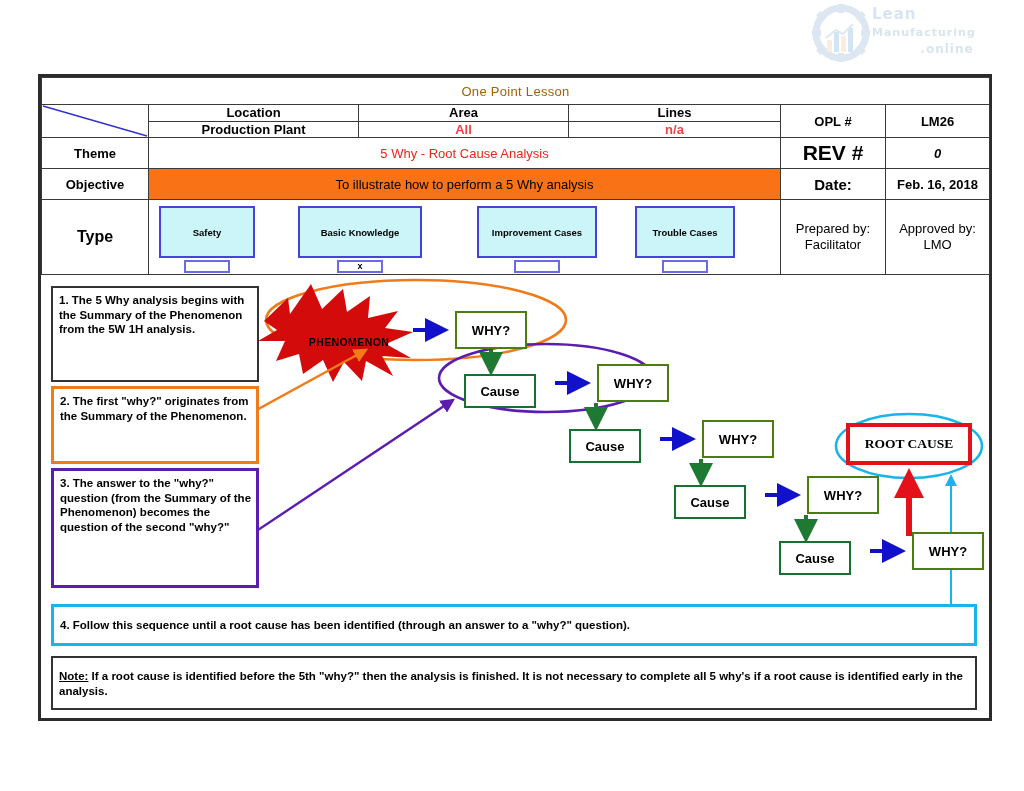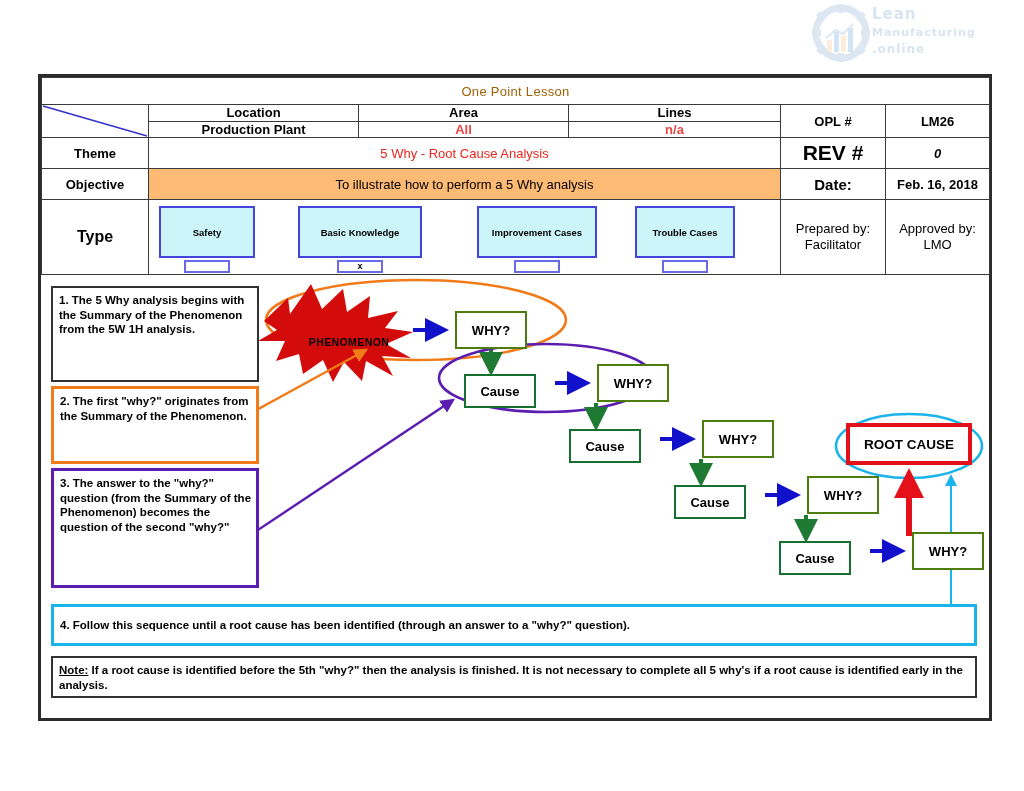--- a/index.html
+++ b/index.html
@@ -7,41 +7,41 @@
        font-family:"Liberation Sans", sans-serif;color:#000;}
 
   
   #watermark{position:absolute;left:812px;top:4px;width:208px;height:58px;
              opacity:.30;pointer-events:none;}
   #watermark .wm-gear{position:absolute;left:0;top:0;width:58px;height:58px;}
   #watermark .wm-txt{position:absolute;left:60px;top:2px;width:150px;
       font-family:"DejaVu Sans", sans-serif;font-weight:bold;font-size:15px;
       line-height:17px;color:#7fa8cc;letter-spacing:1px;}
   #watermark .wm-txt .l2{font-size:11px;}
-  #watermark .wm-txt .l3{display:block;text-align:left;font-size:12px;}
+  #watermark .wm-txt .l3{display:block;text-align:center;font-size:12px;}
 
   
   #sheet{position:absolute;left:38px;top:74px;width:948px;height:641px;
          border:3px solid #2b2b2b;background:#fff;box-sizing:content-box;}
 
   
   table.opl{border-collapse:collapse;width:948px;table-layout:fixed;}
   table.opl td{border:1.5px solid #3a3a3a;padding:0;text-align:center;
                vertical-align:middle;font-size:13px;}
 
   .title-cell{height:26px;font-size:17px;font-weight:normal;color:#a16207;
               letter-spacing:.3px;}
   .diag-cell{position:relative;padding:0;}
   .diag-cell .diag{position:absolute;left:0;top:0;width:100%;height:100%;}
   .hdr-lbl{font-weight:bold;font-size:14px;height:16px;line-height:16px;}
   .hdr-val{font-size:12px;font-weight:bold;height:15px;line-height:15px;}
   .green{color:#ef4444;}
   .row-lbl{font-weight:bold;font-size:14px;}
   .theme-val{color:#E8261C;font-size:14px;}
-  .objective-cell{background:#fdba74;font-size:14px;}
+  .objective-cell{background:#f97316;font-size:14px;}
   .date-val{font-size:11px;font-weight:bold;margin-top:20px;}
   .rev-val{font-style:italic;font-weight:bold;font-size:14px;}
   .opl-val{font-weight:bold;font-size:15px;}
   .byline{font-size:13px;line-height:16px;font-weight:normal;}
 
   
   .type-cell{height:74px;}
   .type-row-inner{position:relative;height:74px;}
   .tbox{position:absolute;top:6px;height:52px;background:#CCF5FA;
         border:2px solid #4444DD;box-sizing:border-box;
@@ -58,31 +58,31 @@
 
   
   .nbox{position:absolute;box-sizing:border-box;background:#fff;
         font-size:11.5px;font-weight:bold;line-height:14.5px;
         padding:5px 4px 4px 6px;}
   #nbox1{left:10px;top:8px;width:208px;height:96px;border:2px solid #333;}
   #nbox2{left:10px;top:108px;width:208px;height:78px;border:3px solid #F07B18;}
   #nbox3{left:10px;top:190px;width:208px;height:120px;border:3px solid #5B1DB0;}
   #nbox4{left:10px;top:326px;width:926px;height:42px;border:3px solid #1BB4EA;
          display:flex;align-items:center;}
-  #nbox5{left:10px;top:378px;width:926px;height:42px;border:2px solid #333;
+  #nbox5{left:10px;top:378px;width:926px;height:54px;border:2px solid #333;
          display:flex;align-items:center;font-weight:bold;}
   #nbox5 u{text-decoration:underline;}
 
   
   .fbox{position:absolute;box-sizing:border-box;background:#fff;
         display:flex;align-items:center;justify-content:center;
         font-size:13px;font-weight:bold;}
   .why{border:2px solid #4d7c0f;}
   .cause{border:2px solid #17702F;}
-  .rootcause{border:4px solid #E4101A;font-size:13.5px;}
+  .rootcause{border:4px solid #E4101A;font-size:13.5px;font-family:Liberation Serif, serif;}
   .phen-label{position:absolute;display:flex;align-items:center;
               justify-content:center;font-size:10.5px;font-weight:bold;
               letter-spacing:.4px;}
 </style>
 </head>
 <body>
 
 <div id="watermark">
   <svg class="wm-gear" viewBox="0 0 58 58">
     <g fill="#8fb3d4">

